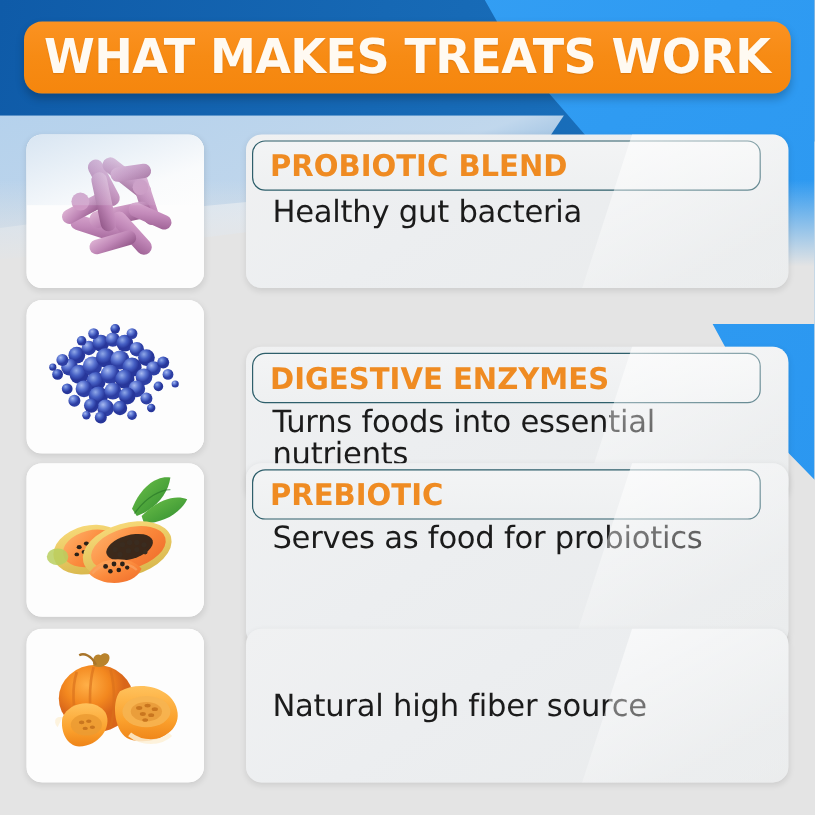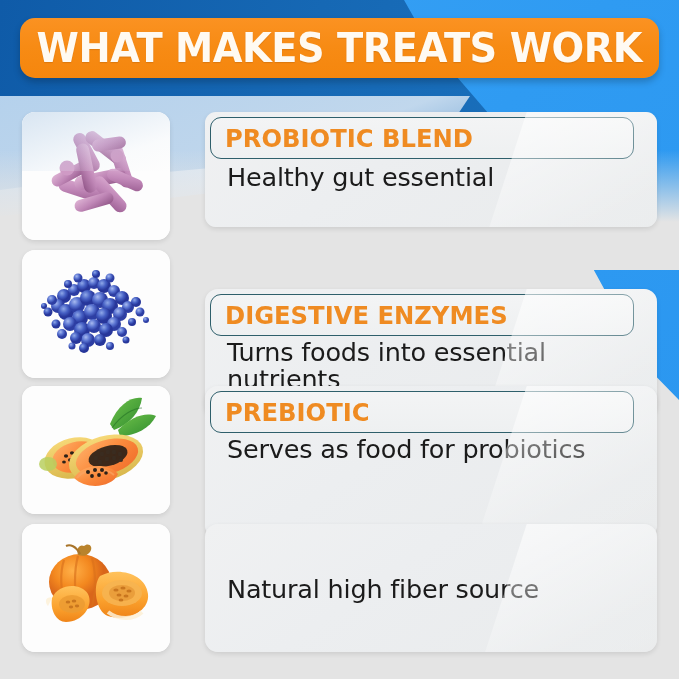--- a/index.html
+++ b/index.html
@@ -100,21 +100,21 @@
   .text-card{
     position:absolute;
     left:205px;
     width:452px;
     background:linear-gradient(145deg,#f0f1f2 0%,#eceef0 40%,#e9ebec 100%);
     border-radius:13px;
     box-shadow:0 2px 5px rgba(0,0,0,.10);
     padding:0;
     overflow:hidden;
   }
-  .text-card.h1{height:115px;border-radius:11px;}
+  .text-card.h1{height:128px;}
   .text-card.h2{height:128px;margin-top:39px;}
   .text-card.h3{height:152px;}
   .text-card.h4{height:128px;}
 
   .title-box{
     position:absolute;
     left:5px;top:5px;
     width:424px;height:42px;
     border:1.4px solid #2e5f6b;
     border-radius:11px;
@@ -200,21 +200,21 @@
           <circle cx="45" cy="56" r="7.5" fill="#cf9ac5"></circle>
           <circle cx="95" cy="44" r="6.5" fill="#c78fbd"></circle>
         </g>
       </svg>
       <div class="gloss"></div>
     </div>
     <div class="text-card h1">
       <div class="title-box">
         <span class="title-text">PROBIOTIC BLEND</span>
       </div>
-      <div class="desc">Healthy gut essential</div>
+      <div class="desc">Healthy gut bacteria</div>
       <div class="card-streak"></div>
     </div>
   </div>
 
   <div class="row row-2">
     <div class="img-card">
       <svg class="art" viewBox="0 0 148 128">
         <defs>
           <radialGradient id="ballA" cx="35%" cy="30%">
             <stop offset="0%" stop-color="#8fa8e8"></stop>

